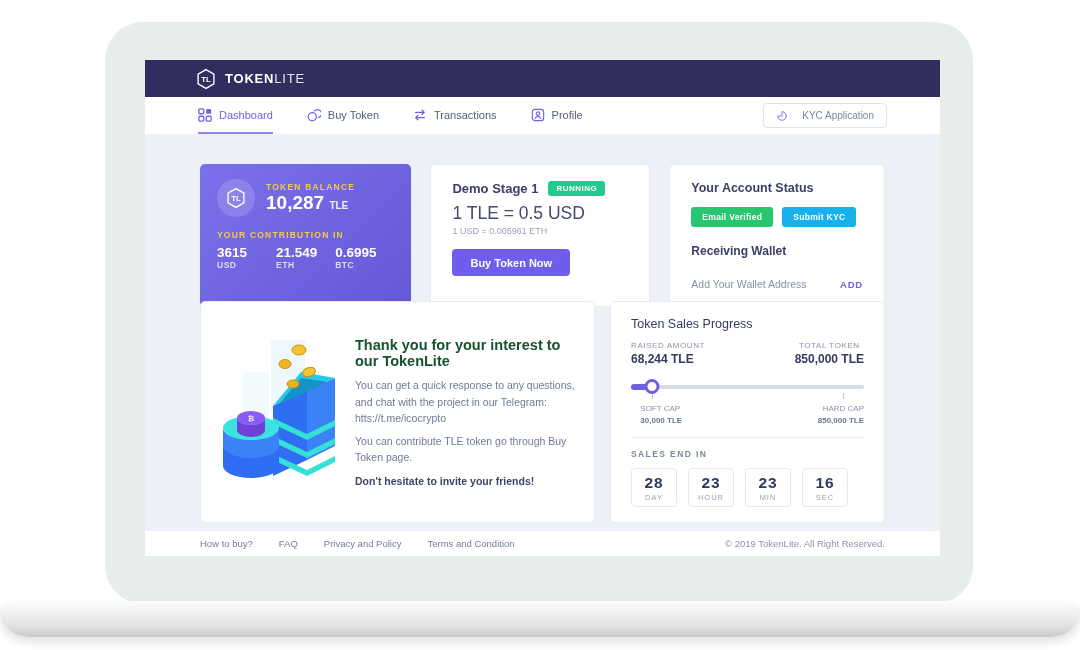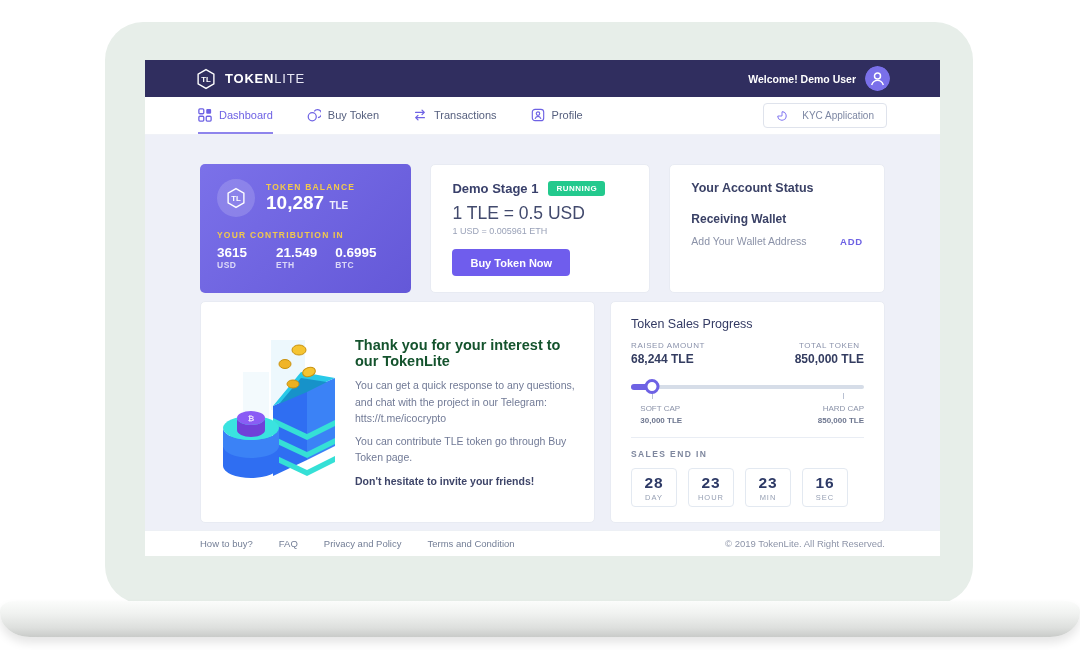--- a/index.html
+++ b/index.html
@@ -104,21 +104,21 @@
 
   
   .account-card { padding:16px 21px; }
   .acct-title { font-size:12.5px; font-weight:bold; color:#3a4166; }
   .badges { display:flex; gap:9px; margin-top:12px; }
   .pill {
     color:#fff; font-size:8.5px; font-weight:bold; border:none; border-radius:3px;
     padding:5px 11px; cursor:pointer; font-family:inherit; letter-spacing:.3px;
   }
   .wallet-title { font-size:12px; font-weight:bold; color:#3a4166; margin-top:17px; }
-  .wallet-row { display:flex; justify-content:space-between; align-items:center; margin-top:9px; }
+  .wallet-row { display:flex; justify-content:space-between; align-items:center; margin-top:20px; }
   .wallet-hint { font-size:10.5px; color:#8b92a8; }
   .add-link { font-size:9.5px; font-weight:bold; color:#6e62e4; letter-spacing:.8px; cursor:pointer; text-decoration:none; }
 
   
   .thanks-card { display:flex; align-items:center; padding:12px 18px 12px 12px; gap:10px; }
   .illus { flex:0 0 132px; height:160px; }
   .thanks-text { flex:1; }
   .thanks-title { font-size:14.5px; font-weight:bold; color:#14532d; margin-bottom:8px; }
   .thanks-p { font-size:10.5px; color:#717a96; line-height:1.55; margin-top:7px; }
   .thanks-strong { font-size:10.5px; color:#3e4569; font-weight:bold; margin-top:9px; }
@@ -170,28 +170,20 @@
     <div class="site">
 
       <header class="topbar">
         <div class="brand">
           <svg viewBox="0 0 24 24">
             <path d="M12 1.8l8.6 5v10.4l-8.6 5-8.6-5V6.8z" fill="none" stroke="#fff" stroke-width="1.5"></path>
             <text x="12" y="15.8" font-size="8.5" fill="#fff" text-anchor="middle" font-weight="bold" font-family="Liberation Sans, sans-serif">TL</text>
           </svg>
           <span class="brand-text"><span class="bold">TOKEN</span><span class="light">LITE</span></span>
         </div>
-        <div class="user">
-          <span class="welcome">Welcome! Demo User</span>
-          <svg class="avatar" viewBox="0 0 24 24">
-            <circle cx="12" cy="12" r="12" fill="#7a70ea"></circle>
-            <circle cx="12" cy="9.6" r="2.9" fill="none" stroke="#fff" stroke-width="1.4"></circle>
-            <path d="M6.4 18.2c1.1-3 3.1-4.4 5.6-4.4s4.5 1.4 5.6 4.4" fill="none" stroke="#fff" stroke-width="1.4"></path>
-          </svg>
-        </div>
       </header>
 
       <nav class="navbar">
         <div class="nav-items">
           <a class="nav-item active">
             <svg viewBox="0 0 16 16" fill="none" stroke="#6e62e4" stroke-width="1.5">
               <rect x="1" y="1" width="5.6" height="5.6" rx="1.2"></rect>
               <rect x="9.4" y="1" width="5.6" height="5.6" rx="1.2" fill="#6e62e4" stroke="none"></rect>
               <rect x="1" y="9.4" width="5.6" height="5.6" rx="1.2"></rect>
               <rect x="9.4" y="9.4" width="5.6" height="5.6" rx="1.2"></rect>
@@ -269,20 +261,24 @@
               <span class="stage-title">Demo Stage 1</span>
               <span class="badge-running">RUNNING</span>
             </div>
             <div class="rate">1 TLE = 0.5 USD</div>
             <div class="sub-rate">1 USD = 0.005961 ETH</div>
             <button class="buy-btn">Buy Token Now</button>
           </section>
 
           <section class="card account-card">
             <div class="acct-title">Your Account Status</div>
+            <div class="badges">
+              <button class="pill" style="background-color: rgb(40, 199, 111);">Email Verified</button>
+              <button class="pill" style="background-color: rgb(24, 177, 237);">Submit KYC</button>
+            </div>
             <div class="wallet-title">Receiving Wallet</div>
             <div class="wallet-row">
               <span class="wallet-hint">Add Your Wallet Address</span>
               <a class="add-link">ADD</a>
             </div>
           </section>
         </div>
 
         <div class="row2">
 

